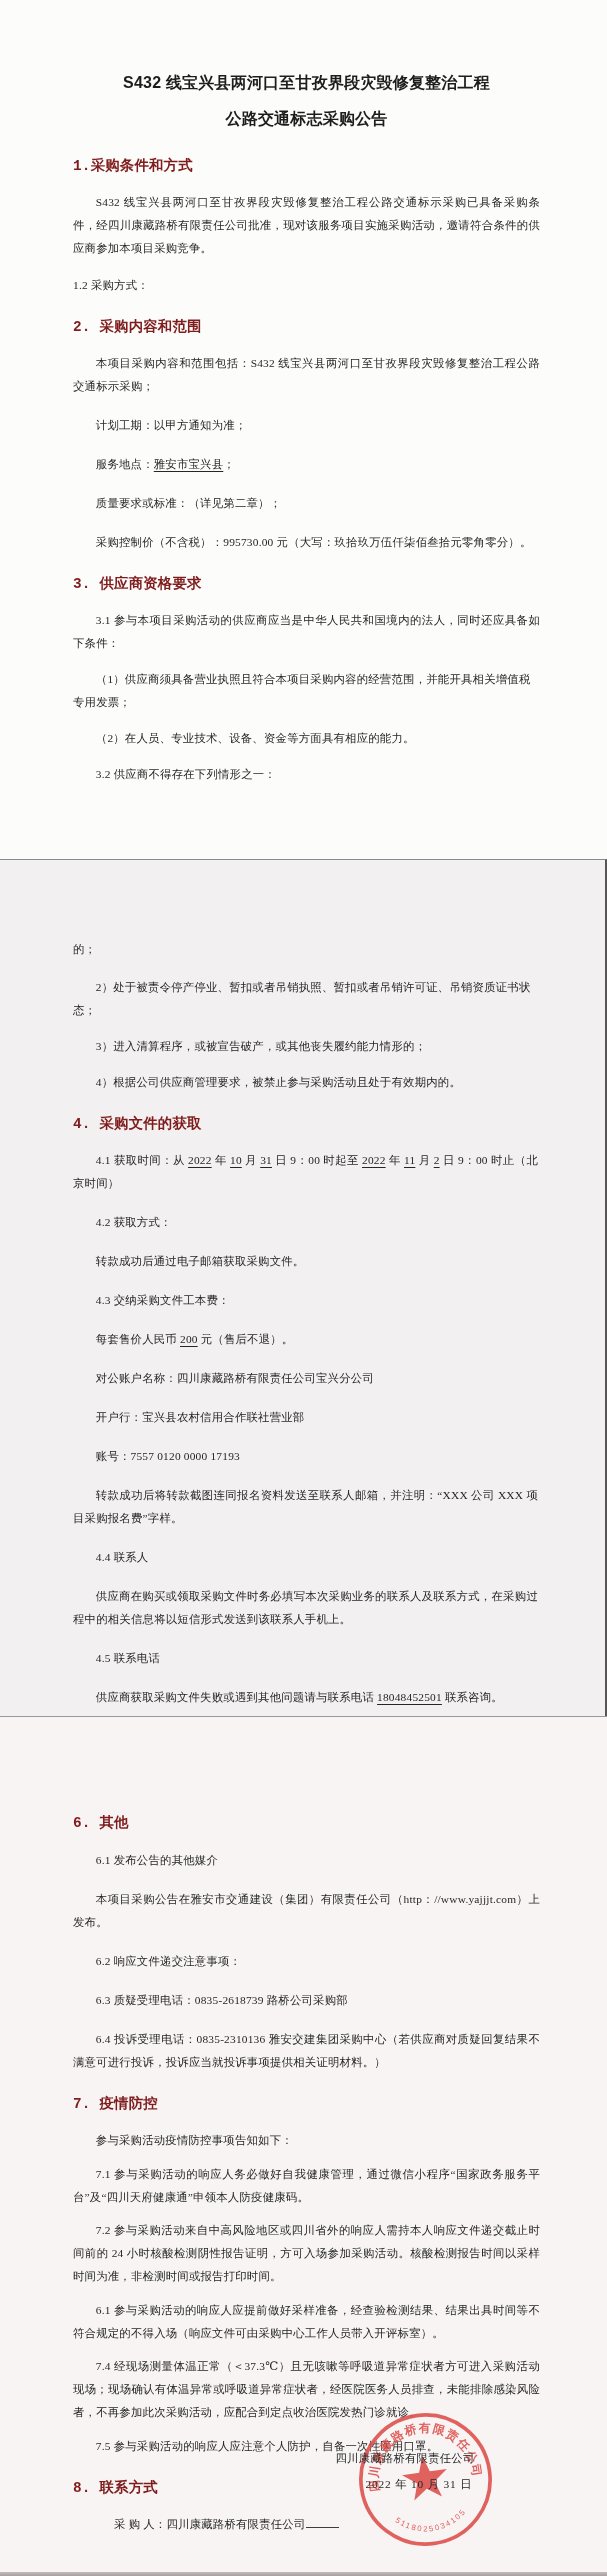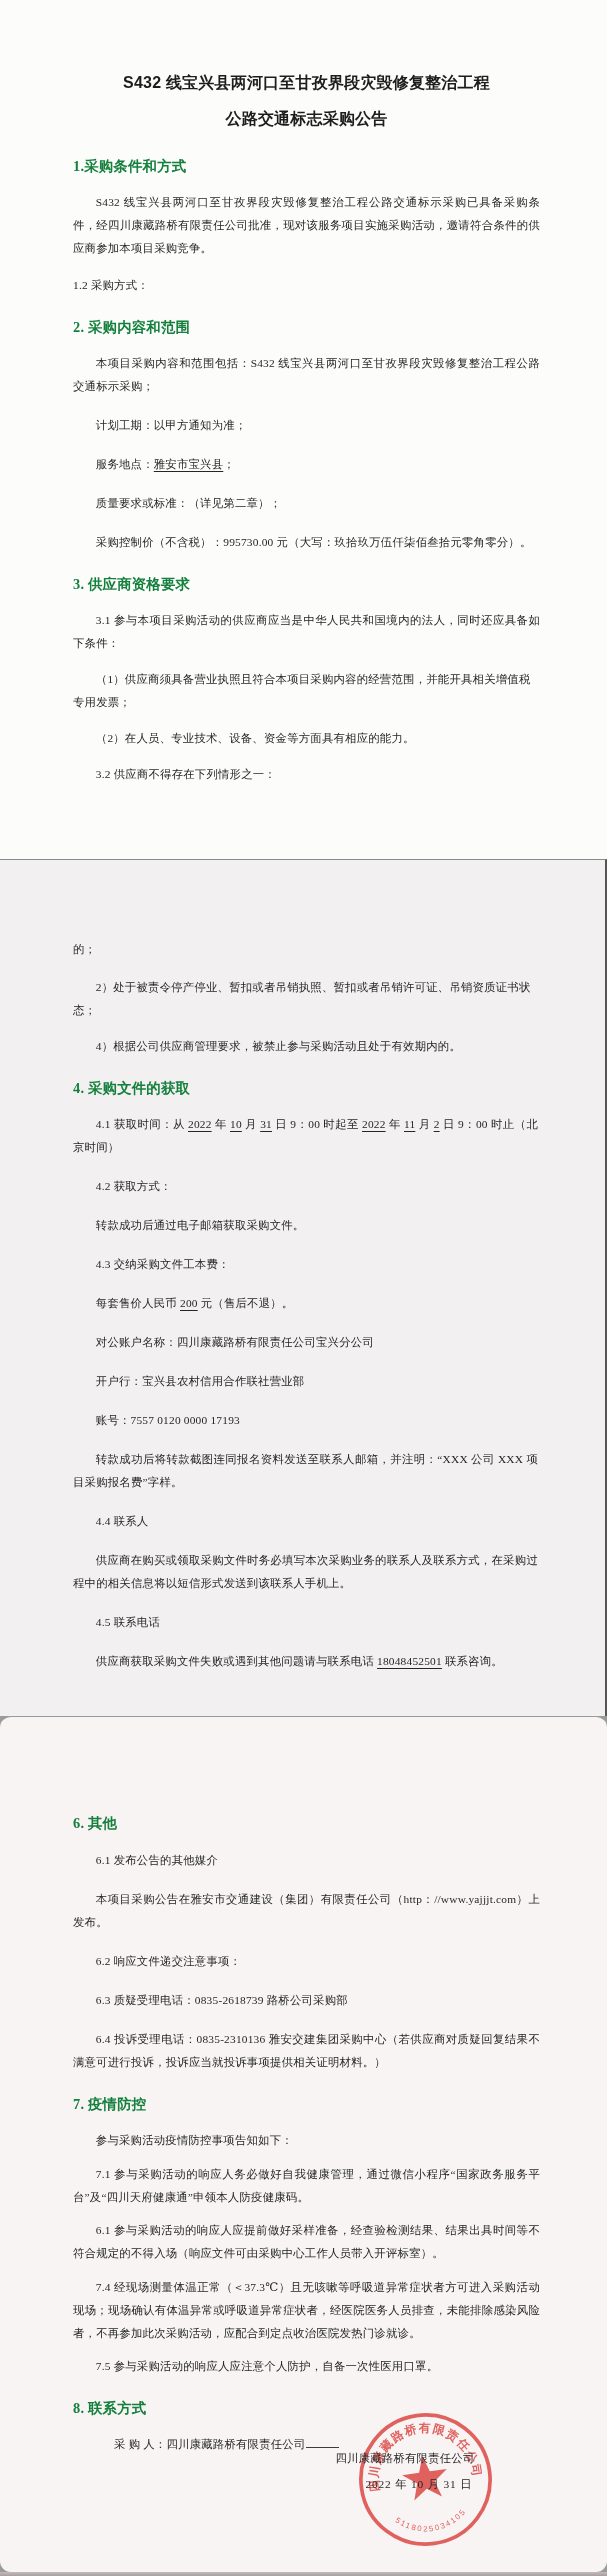--- a/index.html
+++ b/index.html
@@ -6,27 +6,27 @@
   .canvas { width:607px; margin:0 auto; }
   .page {
     width:607px; box-sizing:border-box; position:relative; overflow:hidden;
     padding-left:73px; padding-right:67px;
     font-family:"Liberation Serif","DejaVu Serif",serif;
     color:#262626; font-size:11.4px; line-height:23px; letter-spacing:0.2px;
   }
   .page1 { height:859px; background:#fcfcfb; padding-top:65px; }
   .page2 { height:857px; background:#f3f0f1; border-top:1.5px solid #8a8a8a;
            border-right:2.3px solid #565656; padding-top:78px; }
-  .page3 { height:856px; background:#f8f4f4; border-top:1.5px solid #9a9a9a; padding-top:76px;border-radius:11px; }
+  .page3 { height:856px; background:#f8f4f4; border-top:1.5px solid #9a9a9a; padding-top:76px; }
   .bottom-strip { height:3.8px; background:linear-gradient(#c4bcba,#a79f9d); }
 
   .title { font-family:"Liberation Sans","DejaVu Sans",sans-serif; font-weight:bold;
            font-size:16px; line-height:35px; text-align:center; margin:0 0 9px; color:#1d1d1d; }
-  .h  { font-family:Liberation Serif, serif; font-weight:bold;
-        font-size:14.4px; line-height:20px; margin:20px 0 15px; color:#15803d; }
+  .h  { font-family:Liberation Mono, monospace; font-weight:bold;
+        font-size:14.4px; line-height:20px; margin:20px 0 15px; color:#7f1d1d; }
   .p  { margin:10.6px 0; text-indent:2em; text-align:justify; }
   .sl { margin:13.7px 0; text-indent:2em; }      
   .it { margin:16px 0; text-indent:2em; }      
   .it2{ margin:13px 0; text-indent:2em; }      
   .cont { margin:0 0 15px; text-indent:0; }    
   .u  { text-decoration:underline; text-underline-offset:3px; text-decoration-thickness:0.8px; }
   .blank-line { display:inline-block; width:33px; height:1em;
                 border-bottom:1.1px solid #3c3c3c; vertical-align:baseline; }
 
   .crow { margin:0; line-height:23.5px; padding-left:41px; }
@@ -63,20 +63,21 @@
     <p class="p">3.1 参与本项目采购活动的供应商应当是中华人民共和国境内的法人，同时还应具备如下条件：</p>
     <p class="it2">（1）供应商须具备营业执照且符合本项目采购内容的经营范围，并能开具相关增值税专用发票；</p>
     <p class="it2">（2）在人员、专业技术、设备、资金等方面具有相应的能力。</p>
     <p class="it2">3.2 供应商不得存在下列情形之一：</p>
 
   </div>
 
   <div class="page page2">
     <p class="cont">的；</p>
     <p class="it2">2）处于被责令停产停业、暂扣或者吊销执照、暂扣或者吊销许可证、吊销资质证书状态；</p>
+    <p class="it2">3）进入清算程序，或被宣告破产，或其他丧失履约能力情形的；</p>
     <p class="it2">4）根据公司供应商管理要求，被禁止参与采购活动且处于有效期内的。</p>
 
     <div class="h">4. 采购文件的获取</div>
     <p class="p"><span>4.1 获取时间：从 </span><span class="u">2022</span><span> 年 </span><span class="u">10</span><span> 月 </span><span class="u">31</span><span> 日 9：00 时起至 </span><span class="u">2022</span><span> 年 </span><span class="u">11</span><span> 月 </span><span class="u">2</span><span> 日 9：00 时止（北京时间）</span></p>
     <p class="it">4.2 获取方式：</p>
     <p class="it">转款成功后通过电子邮箱获取采购文件。</p>
     <p class="it">4.3 交纳采购文件工本费：</p>
     <p class="it"><span>每套售价人民币 </span><span class="u">200</span><span> 元（售后不退）。</span></p>
     <p class="it">对公账户名称：四川康藏路桥有限责任公司宝兴分公司</p>
     <p class="it">开户行：宝兴县农村信用合作联社营业部</p>
@@ -93,20 +94,21 @@
     <div class="h">6. 其他</div>
     <p class="it">6.1 发布公告的其他媒介</p>
     <p class="p">本项目采购公告在雅安市交通建设（集团）有限责任公司（http：//www.yajjjt.com）上发布。</p>
     <p class="it">6.2 响应文件递交注意事项：</p>
     <p class="it">6.3 质疑受理电话：0835-2618739 路桥公司采购部</p>
     <p class="p">6.4 投诉受理电话：0835-2310136 雅安交建集团采购中心（若供应商对质疑回复结果不满意可进行投诉，投诉应当就投诉事项提供相关证明材料。）</p>
 
     <div class="h">7. 疫情防控</div>
     <p class="p">参与采购活动疫情防控事项告知如下：</p>
     <p class="p">7.1 参与采购活动的响应人务必做好自我健康管理，通过微信小程序“国家政务服务平台”及“四川天府健康通”申领本人防疫健康码。</p>
+    <p class="p">7.2 参与采购活动来自中高风险地区或四川省外的响应人需持本人响应文件递交截止时间前的 24 小时核酸检测阴性报告证明，方可入场参加采购活动。核酸检测报告时间以采样时间为准，非检测时间或报告打印时间。</p>
     <p class="p">6.1 参与采购活动的响应人应提前做好采样准备，经查验检测结果、结果出具时间等不符合规定的不得入场（响应文件可由采购中心工作人员带入开评标室）。</p>
     <p class="p">7.4 经现场测量体温正常（＜37.3℃）且无咳嗽等呼吸道异常症状者方可进入采购活动现场；现场确认有体温异常或呼吸道异常症状者，经医院医务人员排查，未能排除感染风险者，不再参加此次采购活动，应配合到定点收治医院发热门诊就诊。</p>
     <p class="p">7.5 参与采购活动的响应人应注意个人防护，自备一次性医用口罩。</p>
 
     <div class="h">8. 联系方式</div>
     <p class="crow"><span class="lbl">采 购 人：</span><span>四川康藏路桥有限责任公司</span><span class="blank-line"></span></p>
     <p class="crow"></p>
 
     <div class="sig">
       <div>四川康藏路桥有限责任公司</div>

